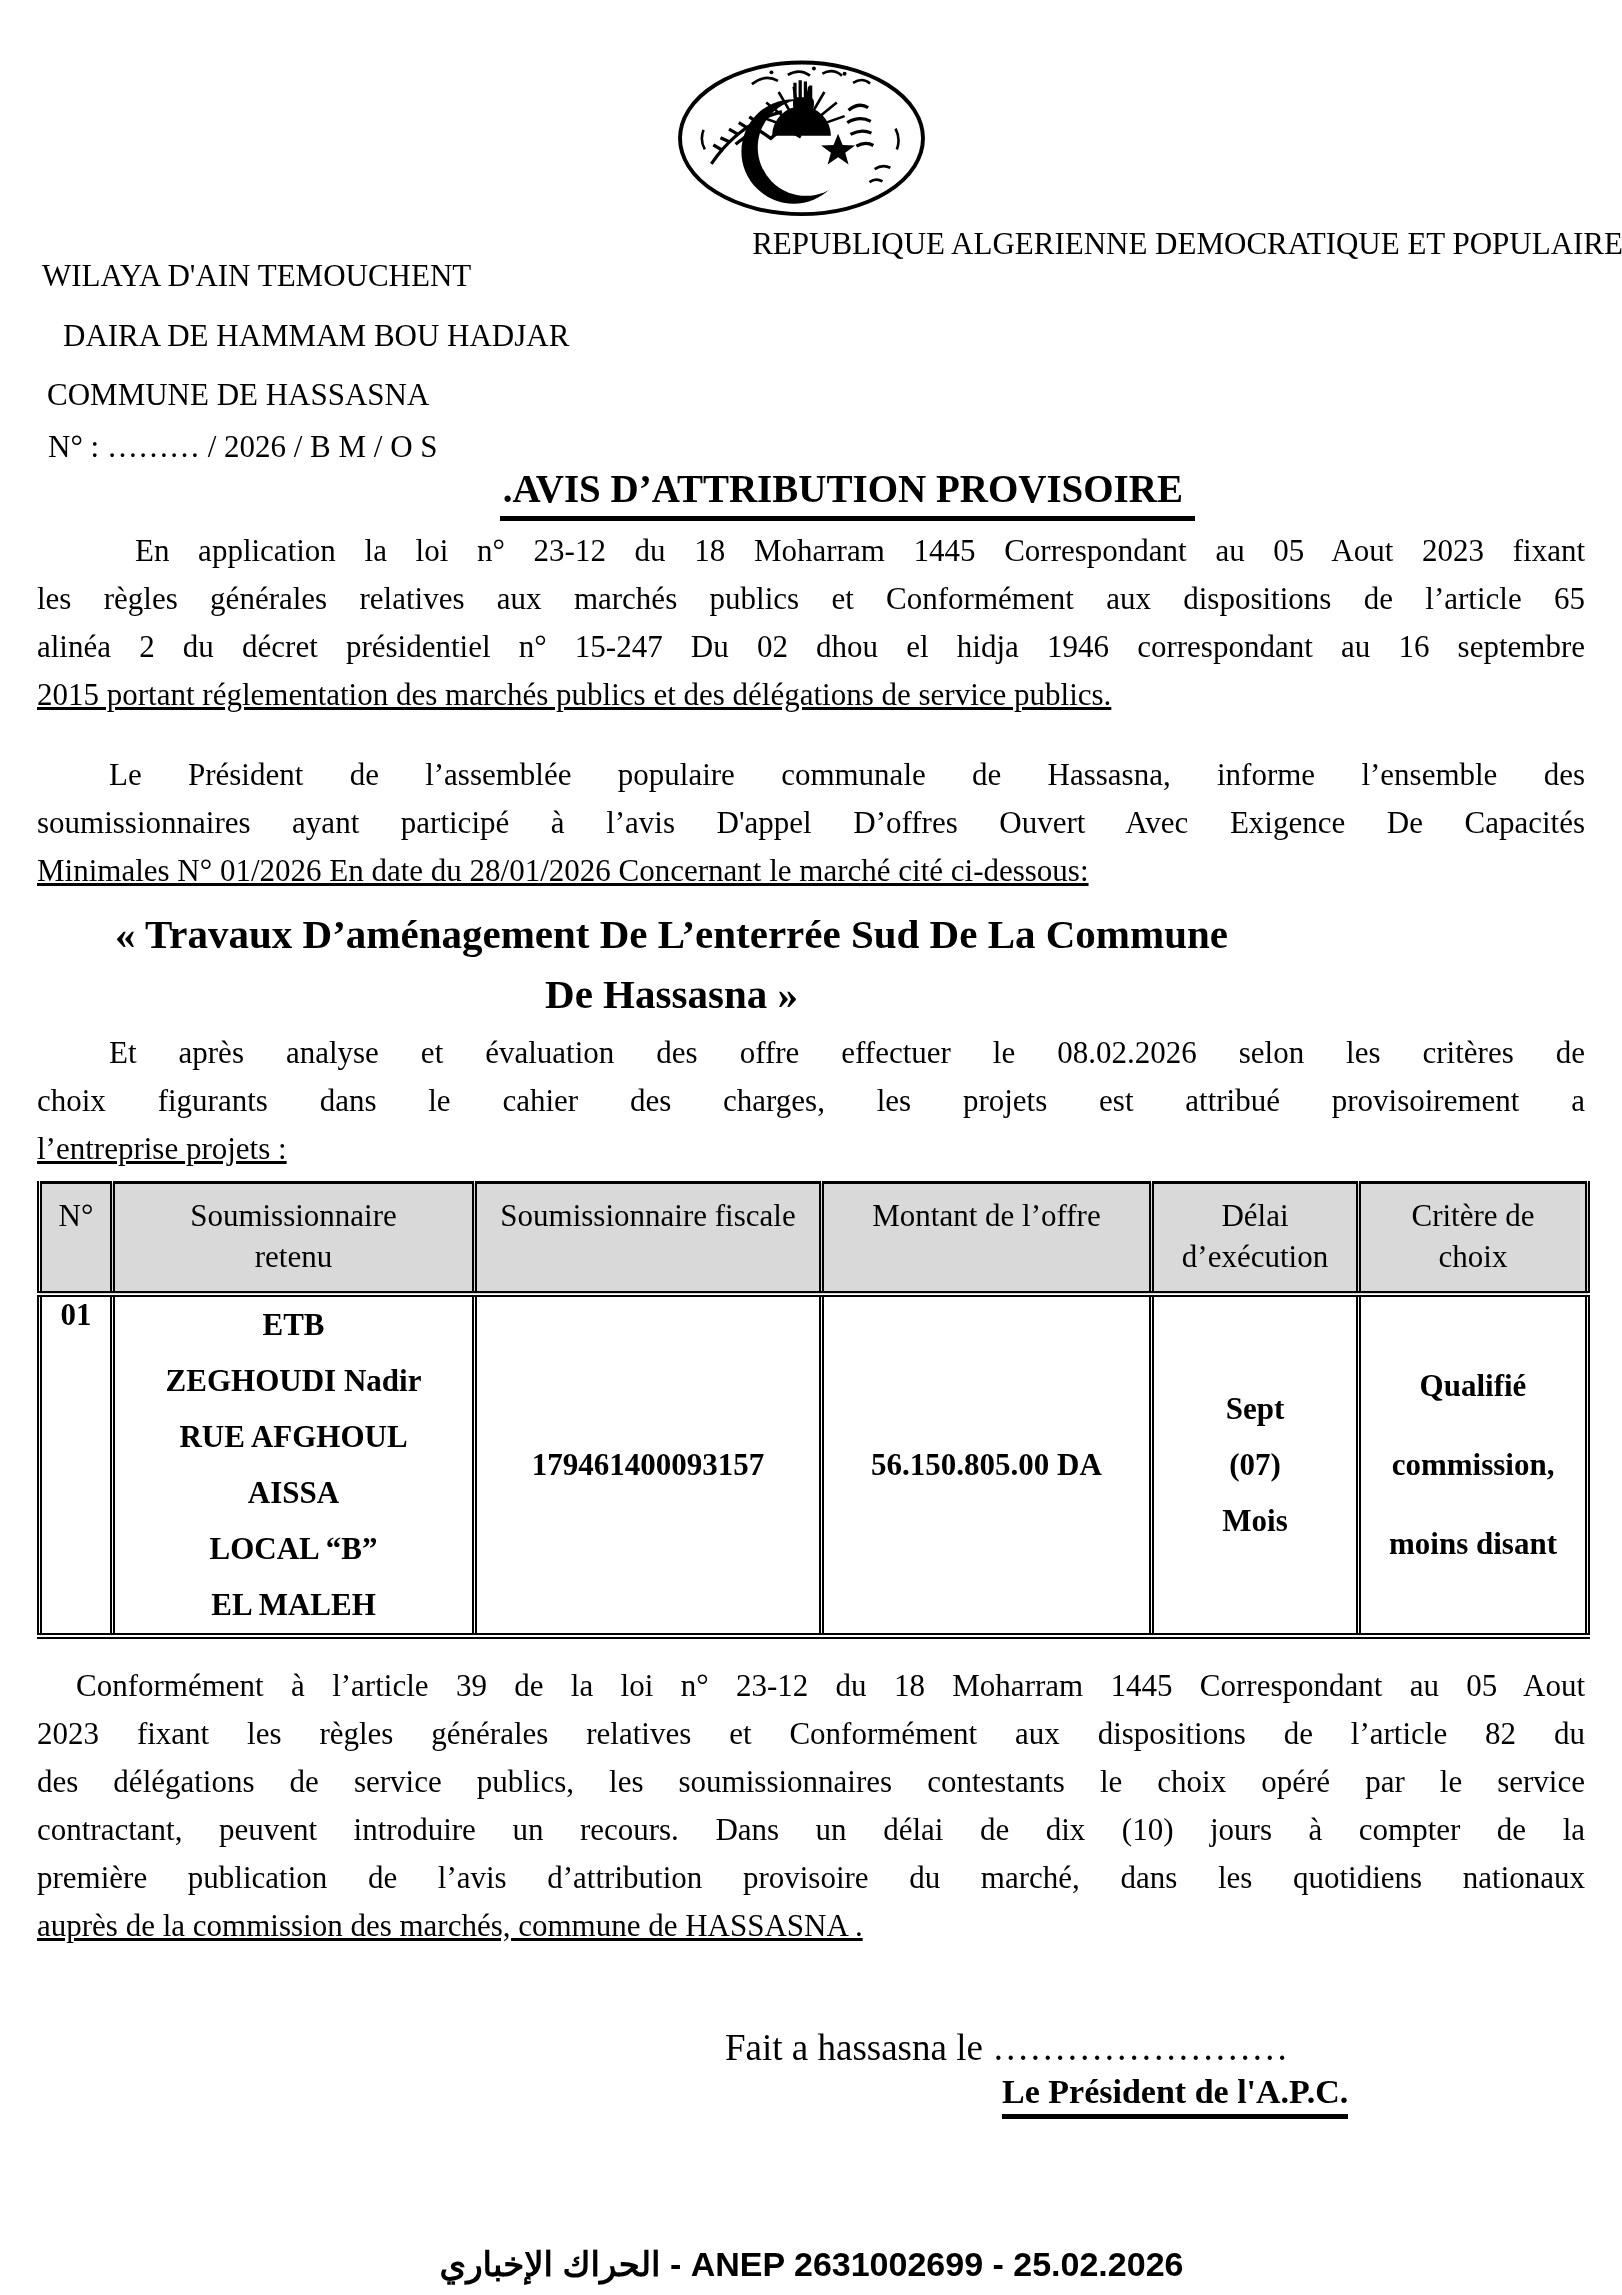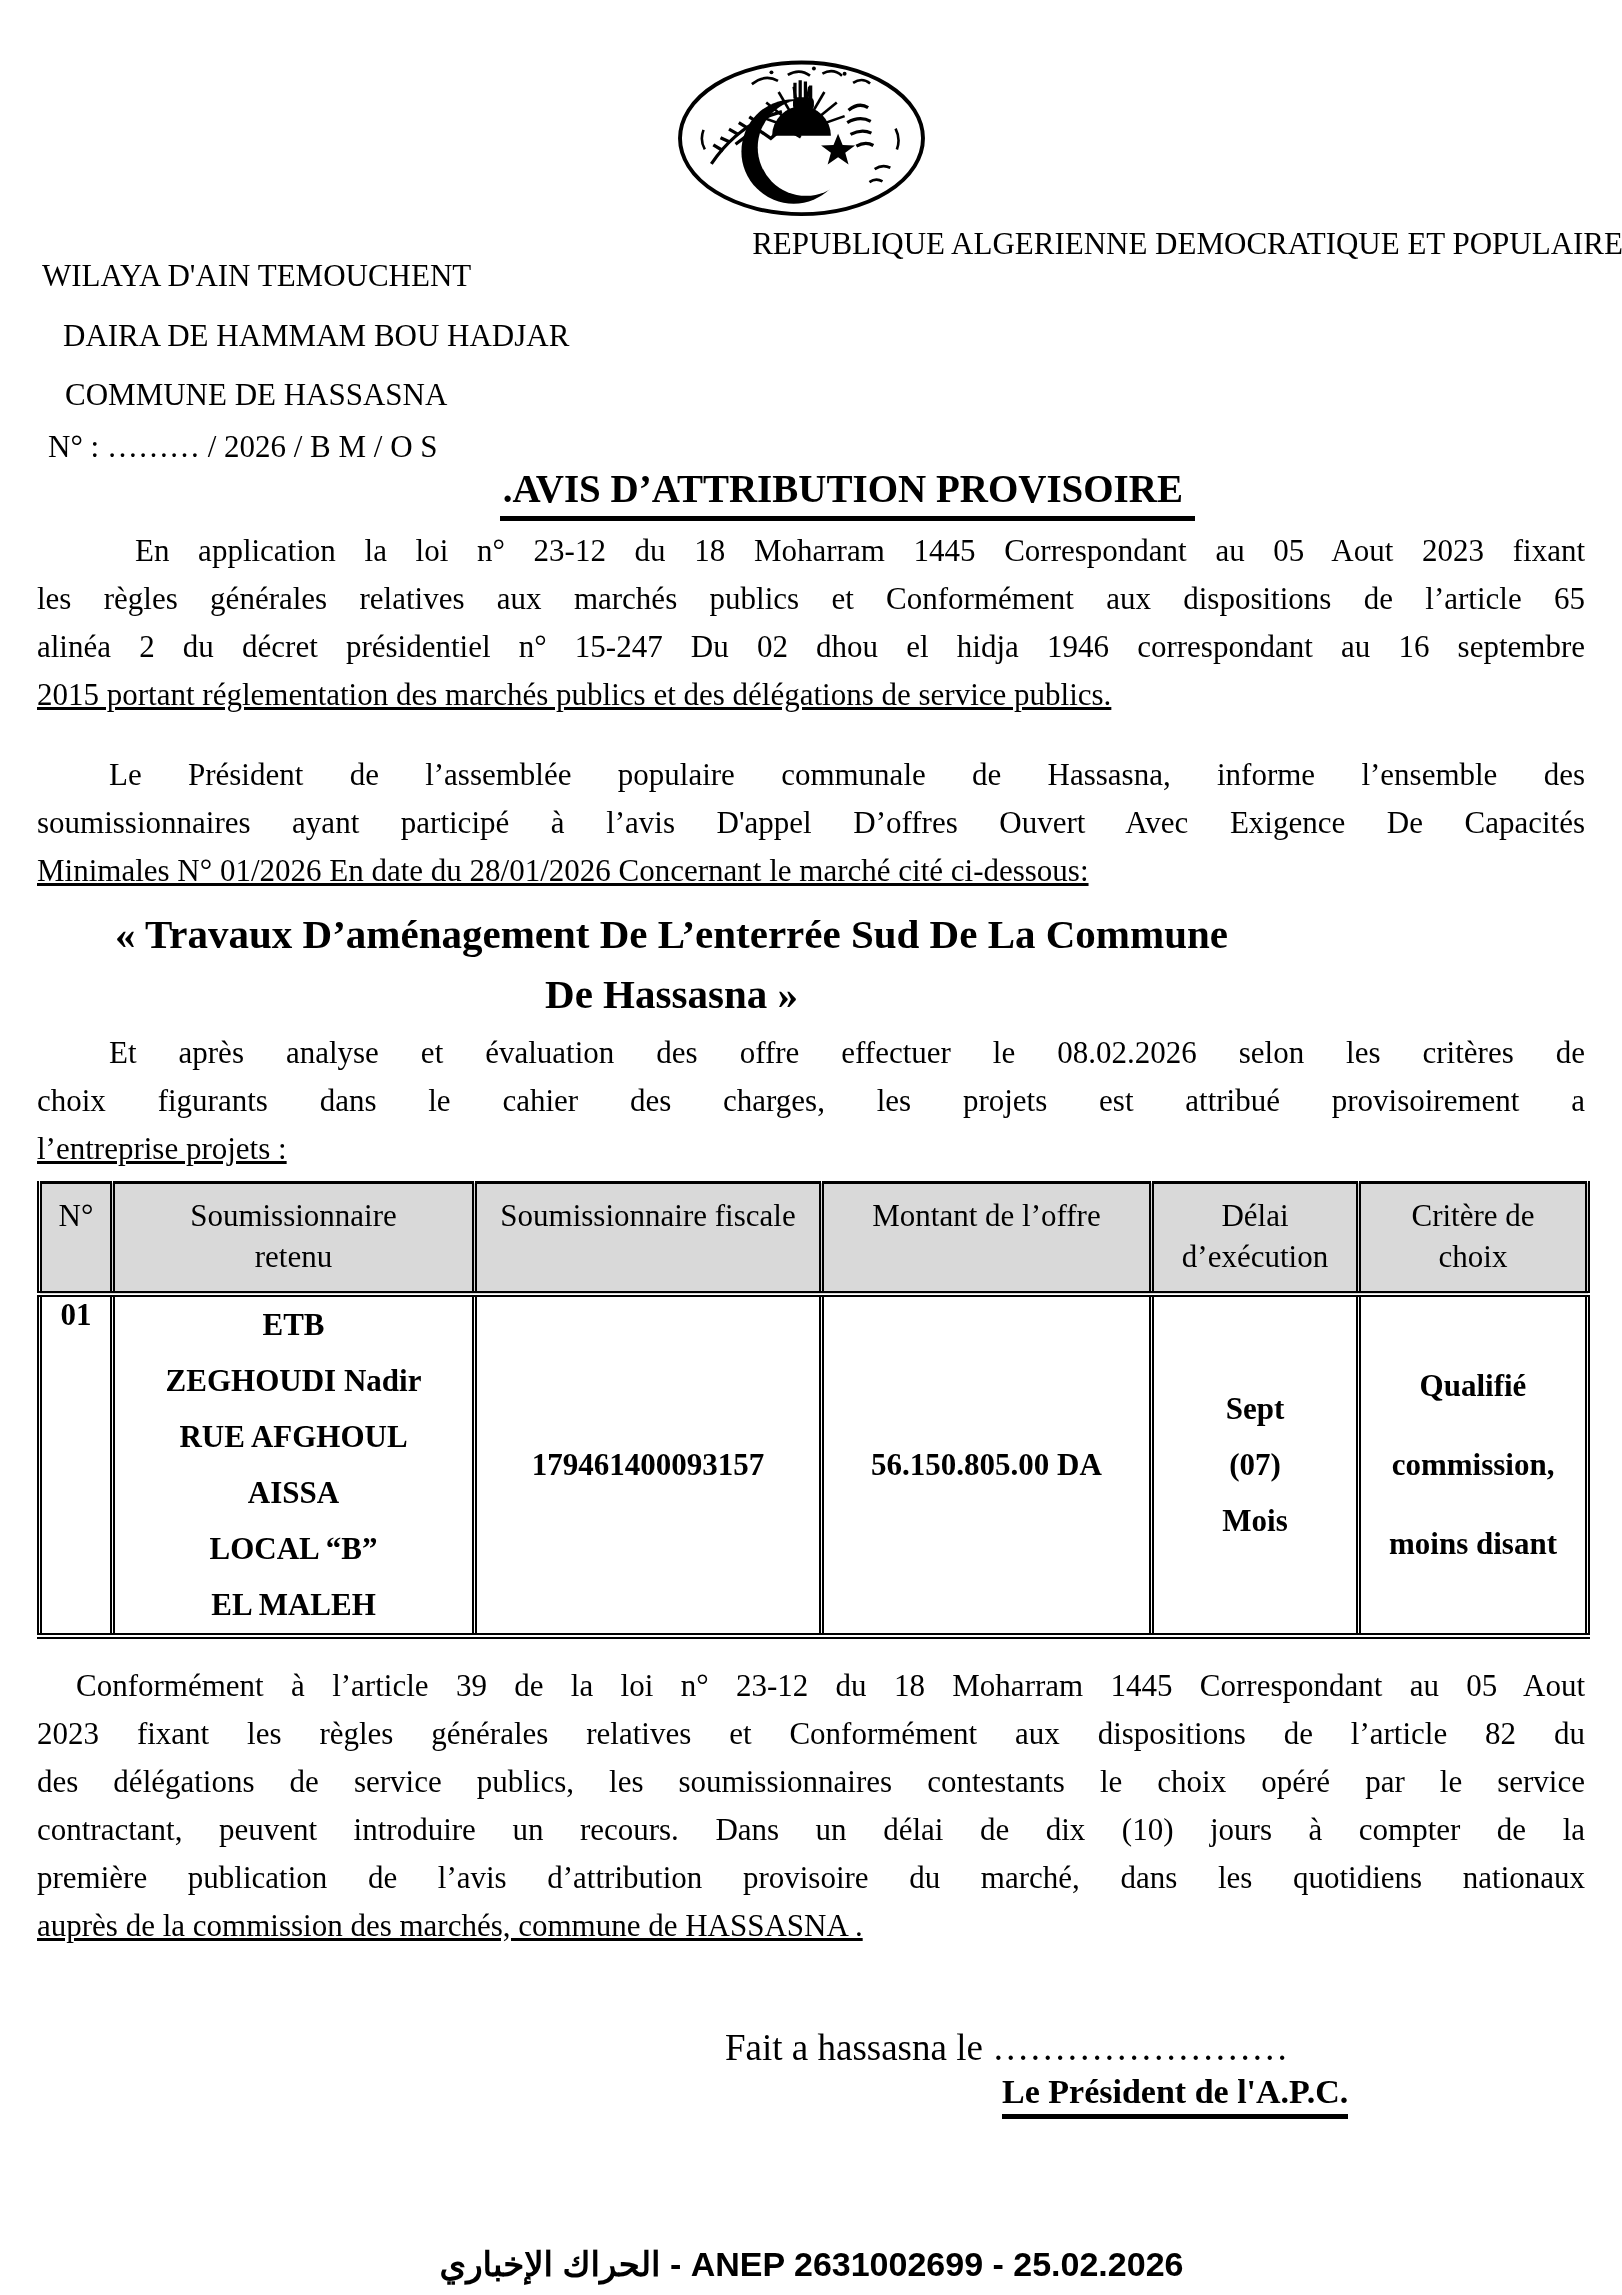--- a/index.html
+++ b/index.html
@@ -9,21 +9,21 @@
     background:#ffffff;color:#000000;
     font-family:"Liberation Serif", serif;
     overflow:hidden;
   }
   .abs{position:absolute;}
   
   .republic{left:0;top:226px;width:1623px;text-align:right;font-size:31px;}
   .hline{font-size:31px;white-space:pre;}
   .wilaya{left:42px;top:258px;}
   .daira{left:39px;top:318px;margin-left:24px;}
-  .commune{left:47px;top:377px;margin-left:18px;}
+  .commune{left:47px;top:377px;}
   .refline{left:48px;top:429px;}
   
   .title-wrap{left:0;top:466px;width:1623px;text-align:center;transform:translateX(36px);}
   .title-text{
     display:inline-block;font-size:39px;font-weight:bold;
     border-bottom:5.9px solid #000;padding:0 11.8px 3.9px 2.6px;line-height:46px;
   }
   
   .para{left:37px;width:1548px;font-size:31px;}
   .p1{top:527px;}

